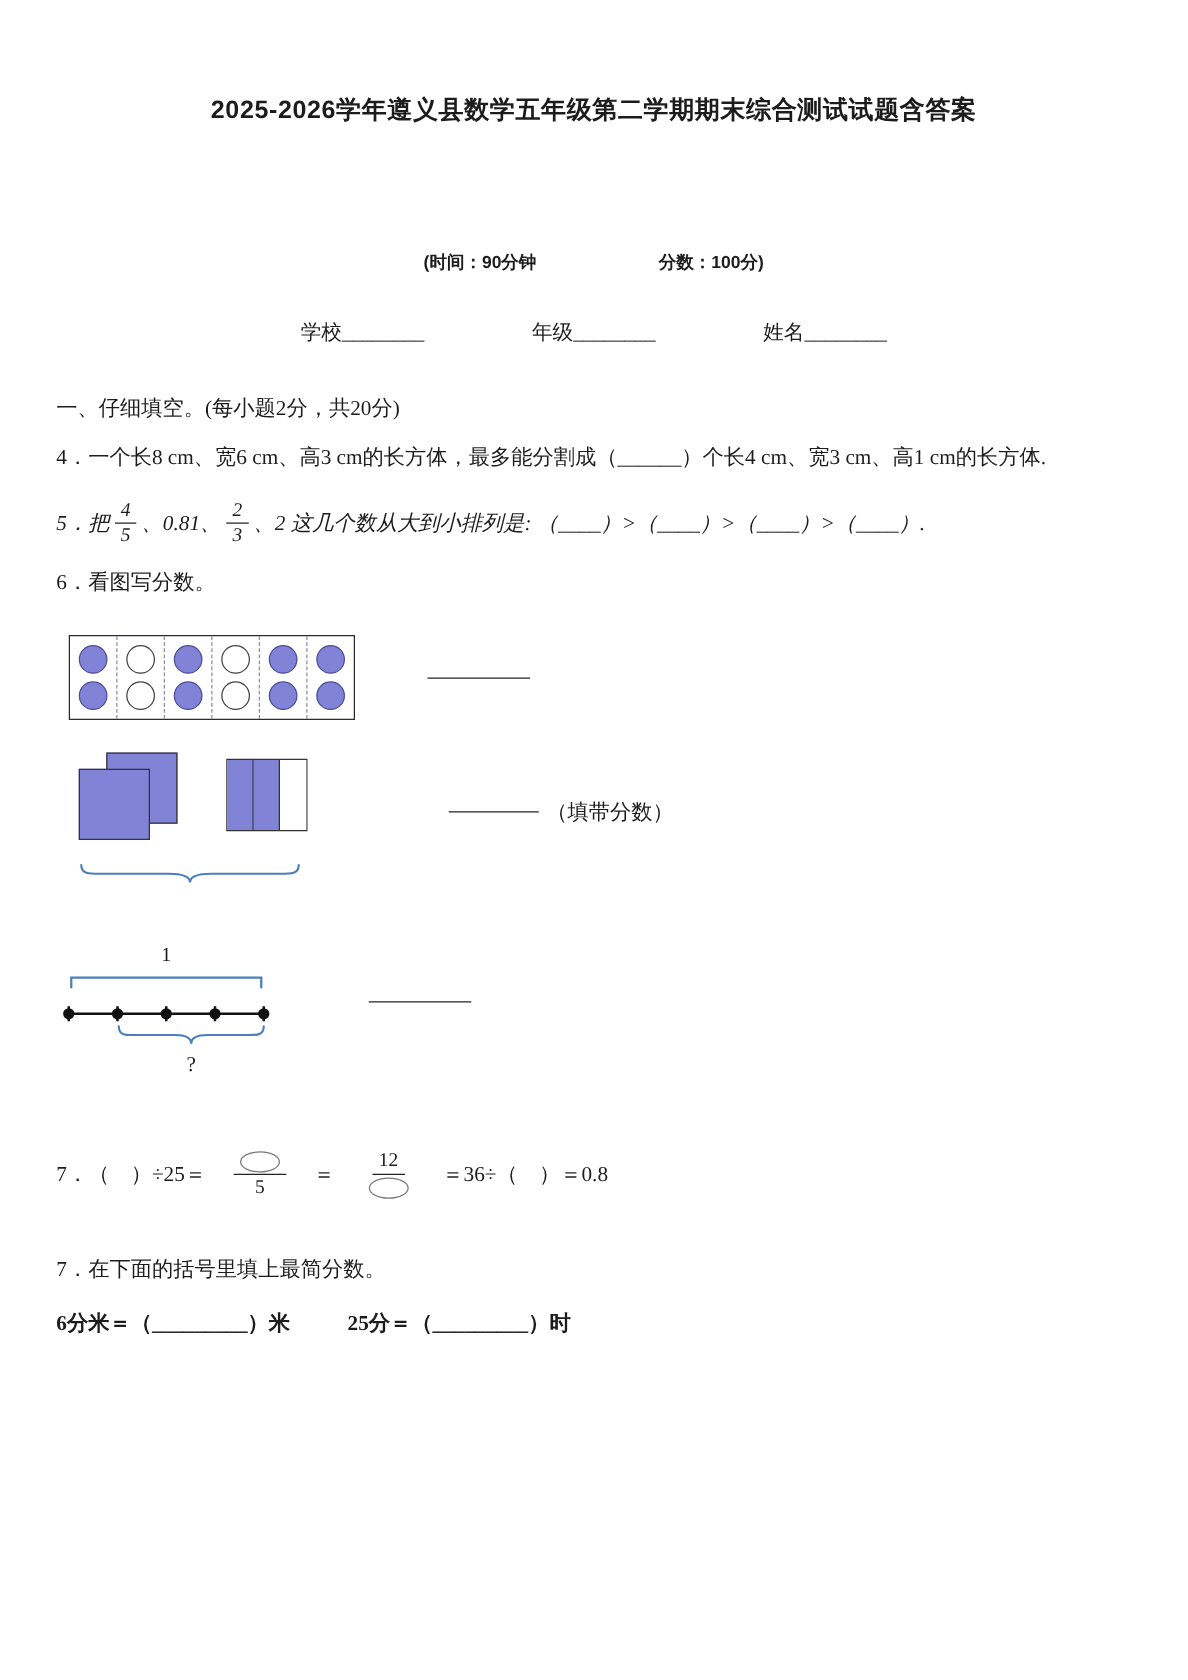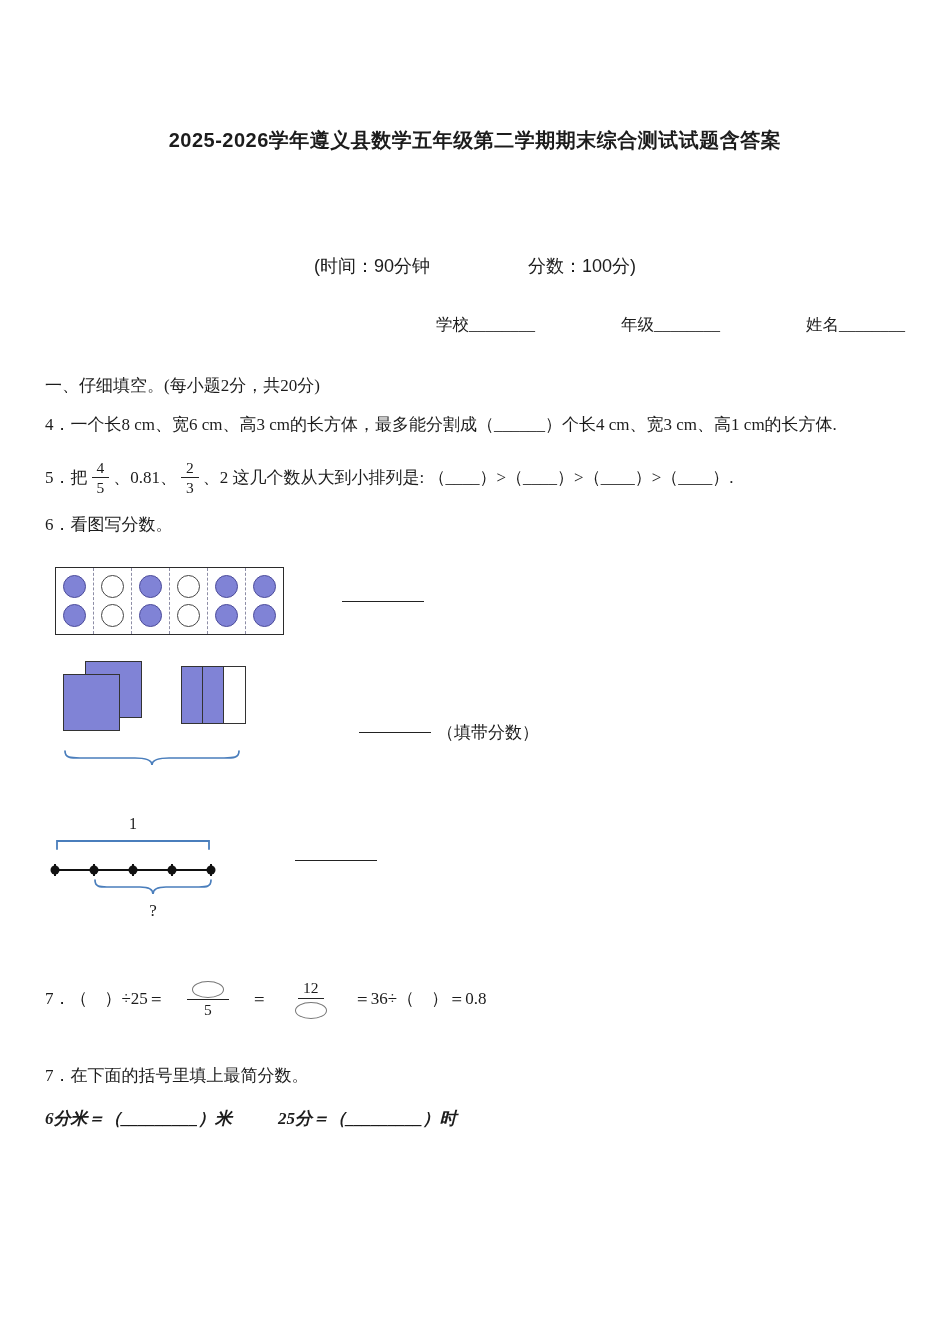--- a/index.html
+++ b/index.html
@@ -10,36 +10,36 @@
   }
   html,body{margin:0;padding:0;}
   body{
     width:950px;height:1344px;overflow:hidden;
     background:#ffffff;color:var(--ink);
     font-family:"Liberation Serif","DejaVu Serif",serif;
     font-size:17px;box-sizing:border-box;
   }
   .page{padding:0 45px 40px 45px;}
   .title{
-    margin:16px;padding-top:111px;text-align:center;
+    margin:0;padding-top:74px;text-align:center;
     font-family:"Liberation Sans","DejaVu Sans",sans-serif;
     font-size:20px;font-weight:bold;letter-spacing:0.5px;
   }
   .exam-info{
     margin-top:100px;display:flex;justify-content:center;gap:98px;
     font-family:"Liberation Sans","DejaVu Sans",sans-serif;
-    font-weight:normal;font-size:18px;
+    font-weight:bold;font-size:14px;
   }
   .fields{
-    margin-top:36px;display:flex;justify-content:flex-end;gap:86px;
+    margin-top:36px;display:flex;justify-content:center;gap:86px;
     font-size:16.5px;
   }
   .sec-heading{margin:38px 0 12px 0;}
   .q{margin:13px 0 0 0;line-height:1.8;}
-  .q5{display:flex;align-items:center;flex-wrap:wrap;margin-top:18px;}
+  .q5{display:flex;align-items:center;flex-wrap:wrap;margin-top:18px;font-style:italic;}
   .frac{
     display:inline-flex;flex-direction:column;align-items:center;
     vertical-align:middle;line-height:1.15;margin:0 4px;font-size:15.5px;
   }
   .frac .num{padding:0 5px 1px 5px;border-bottom:1.4px solid #222;}
   .frac .den{padding:1px 5px 0 5px;}
   .oval{
     display:inline-block;width:30px;height:15px;
     border:1.2px solid #777;border-radius:50%;background:#fff;
     vertical-align:middle;
@@ -62,36 +62,36 @@
   .gb-shapes{position:relative;width:260px;height:112px;}
   .sq{position:absolute;width:57px;height:57px;background:var(--purple);border:1.7px solid #333;box-sizing:border-box;}
   .sq.back{left:22px;top:0;}
   .sq.front{left:0;top:13px;}
   .gb-strips{position:absolute;left:118px;top:5px;display:flex;border:1.7px solid #333;height:58px;box-sizing:border-box;}
   .strip{width:21px;height:100%;border-right:1.7px solid #333;box-sizing:border-box;}
   .strip:last-child{border-right:none;}
   .strip.filled{background:var(--purple);}
   .strip.empty{background:#fff;}
   .gb-brace{position:absolute;left:0;top:88px;width:178px;height:18px;}
-  .gb-answer{margin-left:36px;margin-top:60px;display:flex;align-items:center;gap:6px;}
+  .gb-answer{margin-left:36px;margin-top:36px;display:flex;align-items:center;gap:6px;}
   .gb-answer .ans-line{width:72px;}
   
   .gc{position:relative;margin:44px 0 0 10px;height:122px;}
   .gc-top-label{position:absolute;left:0;top:-2px;width:156px;text-align:center;font-size:16px;}
   .gc-bracket{position:absolute;left:0;top:22px;width:156px;height:11px;}
   .gc-line{position:absolute;left:0;top:52px;width:156px;height:2px;background:#111;}
   .nl-tick{position:absolute;top:50%;width:2px;height:12px;background:#111;transform:translate(-50%,-50%);}
   .nl-dot{position:absolute;top:50%;width:9px;height:9px;border-radius:50%;background:#111;transform:translate(-50%,-50%);}
   .gc-brace{position:absolute;left:38px;top:61px;width:120px;height:18px;}
   .gc-q{position:absolute;left:38px;top:84px;width:120px;text-align:center;font-size:17px;}
   .gc .ans-line{position:absolute;left:240px;top:42px;}
   
   .q7{display:flex;align-items:center;margin:40px 0 0 0;gap:18px;}
   
-  .q8-line{margin-top:16px;font-weight:bold;display:flex;gap:46px;font-style:italic;}
+  .q8-line{margin-top:16px;font-weight:bold;display:flex;gap:46px;}
 </style>
 </head>
 <body>
 
 <div class="page">
 
   <h1 class="title">2025-2026学年遵义县数学五年级第二学期期末综合测试试题含答案</h1>
 
   <div class="exam-info">
     <span>(时间：90分钟</span>

